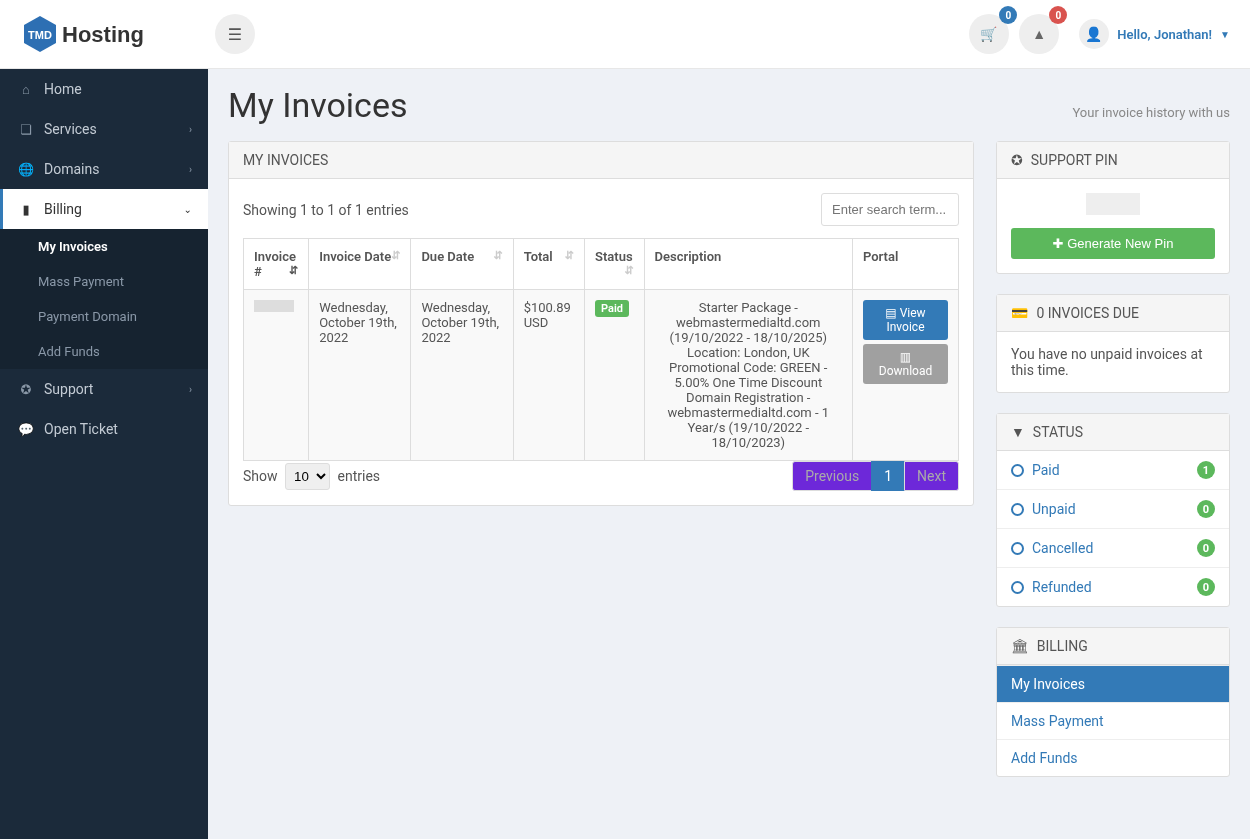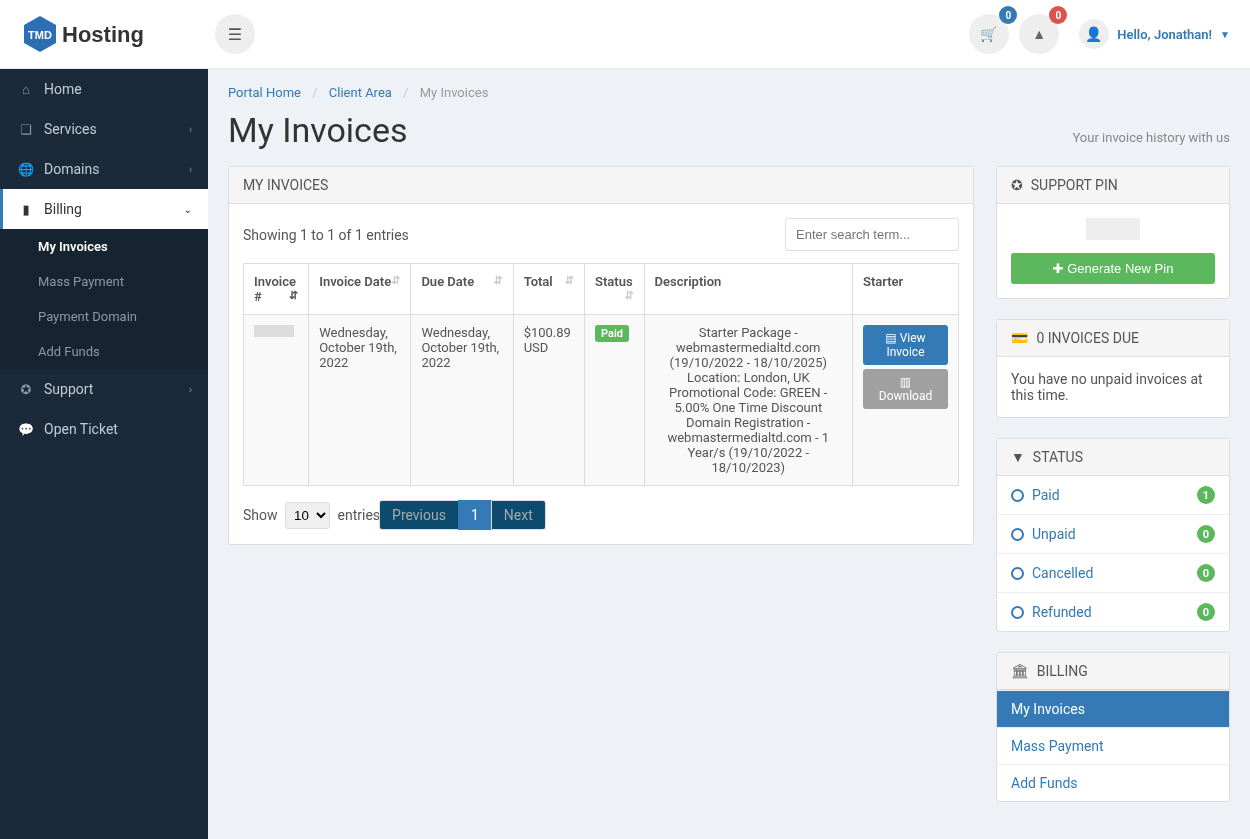--- a/index.html
+++ b/index.html
@@ -45,40 +45,40 @@
 
 .content-row { display: flex; gap: 22px; }
 .col-main { flex: 1; }
 .col-side { width: 234px; }
 
 .panel { background: #fff; border: 1px solid #ddd; border-radius: 3px; margin-bottom: 20px; }
 .panel-header { background: #f5f5f5; border-bottom: 1px solid #ddd; padding: 10px 14px; font-size: 14px; color: #555; display: flex; align-items: center; gap: 8px;}
 .panel-body { padding: 14px; }
 
 .toolbar { display: flex; align-items: center; justify-content: space-between; margin-bottom: 12px; }
-.search-input { width: 174px; padding: 8px 10px; border: 1px solid #ddd; border-radius: 3px; font-size: 13px; }
+.search-input { width: 138px; padding: 8px 10px; border: 1px solid #ddd; border-radius: 3px; font-size: 13px; }
 
 table.data { width: 100%; border-collapse: collapse; border: 1px solid #ddd; }
 table.data th, table.data td { border: 1px solid #ddd; padding: 10px; font-size: 13px; vertical-align: top; text-align: left; }
 table.data th { background: #fff; color: #555; font-weight: 600; position: relative; }
 .sort-ico { float: right; color: #ccc; font-size: 11px; }
 .sort-ico.active { color: #555; }
 table.data tbody tr { background: #f9f9f9; }
 .redacted { display:inline-block; background:#ddd; width: 40px; height: 12px; }
 
 .status-paid { background: #5cb85c; color: #fff; font-size: 11px; padding: 2px 6px; border-radius: 3px; font-weight: 600; }
 .desc { text-align: center !important; }
 
 .actions-cell .btn-view { background: #337ab7; color: #fff; display: block; text-align: center; padding: 6px 8px; border-radius: 3px; font-size: 12px; margin-bottom: 4px; cursor:pointer;}
 .actions-cell .btn-dl { background: #a0a0a0; color: #fff; display: block; text-align: center; padding: 6px 15px; border-radius: 3px; font-size: 12px; cursor:pointer;}
 
-.table-footer { display: flex; align-items: center; justify-content: flex-start; margin-top: 14px; }
+.table-footer { display: flex; align-items: center; justify-content: space-between; }
 .show-entries select { border: 1px solid #ddd; padding: 4px; border-radius: 3px; margin: 0 4px; }
 .pagination { display: flex; }
-.pagination .pg { border: 1px solid #ddd; padding: 6px 12px; margin-left: -1px; background: #0c4a6e; cursor: pointer; color: #337ab7; }
+.pagination .pg { border: 1px solid #ddd; padding: 6px 12px; margin-left: -1px; background: #6d28d9; cursor: pointer; color: #337ab7; }
 .pagination .pg.active { background: #337ab7; color: #fff; border-color: #337ab7; }
 .pagination .pg.disabled { color: #aaa; cursor: default; }
 .pagination .pg:first-child { border-radius: 3px 0 0 3px; }
 .pagination .pg:last-child { border-radius: 0 3px 3px 0; }
 
 
 .pin-box { text-align: center; }
 .pin-placeholder { display:inline-block; background:#eee; width: 54px; height: 22px; margin-bottom: 10px;}
 .btn-green { background: #5cb85c; color: #fff; width: 100%; padding: 8px; border: none; border-radius: 3px; font-size: 13px; cursor: pointer; }
 .status-list { list-style: none; }
@@ -159,27 +159,20 @@
         <span class="side-chevron">›</span>
       </li>
       <li class="side-item">
         <span class="ico">💬</span>
         <span>Open Ticket</span>
       </li>
     </ul>
   </div>
 
   <div class="main">
-    <div class="breadcrumb">
-      <a>Portal Home</a>
-      <span class="sep">/</span>
-      <a>Client Area</a>
-      <span class="sep">/</span>
-      <span>My Invoices</span>
-    </div>
 
     <div class="page-head">
       <h1 class="page-title">My Invoices</h1>
       <span class="page-sub">Your invoice history with us</span>
     </div>
 
     <div class="content-row">
 
       <div class="col-main">
         <div class="panel">
@@ -192,21 +185,21 @@
 
             <table class="data">
               <thead>
                 <tr>
                   <th><span>Invoice #</span><span class="sort-ico active">⇵</span></th>
                   <th><span>Invoice Date</span><span class="sort-ico">⇵</span></th>
                   <th><span>Due Date</span><span class="sort-ico">⇵</span></th>
                   <th><span>Total</span><span class="sort-ico">⇵</span></th>
                   <th><span>Status</span><span class="sort-ico">⇵</span></th>
                   <th><span>Description</span></th>
-                  <th><span>Starter</span></th>
+                  <th><span>Portal</span></th>
                 </tr>
               </thead>
               <tbody>
                 <tr>
                   <td><span class="redacted"></span></td>
                   <td>Wednesday, October 19th, 2022</td>
                   <td>Wednesday, October 19th, 2022</td>
                   <td>$100.89 USD</td>
                   <td><span class="status-paid">Paid</span></td>
                   <td class="desc">

